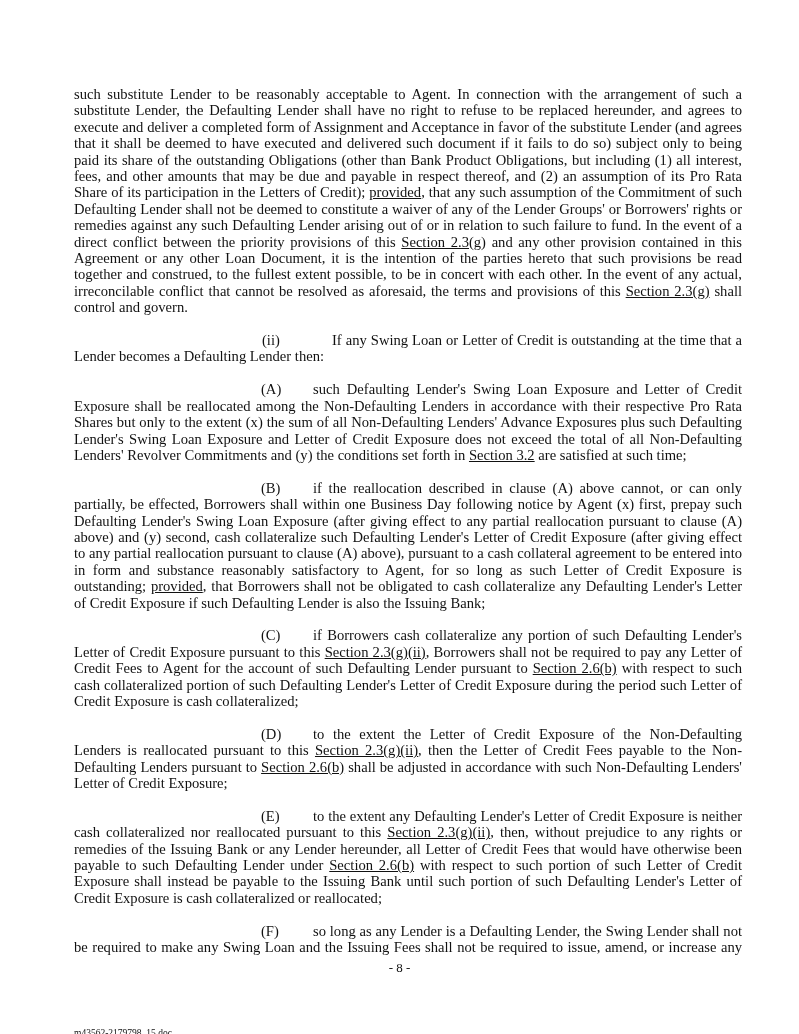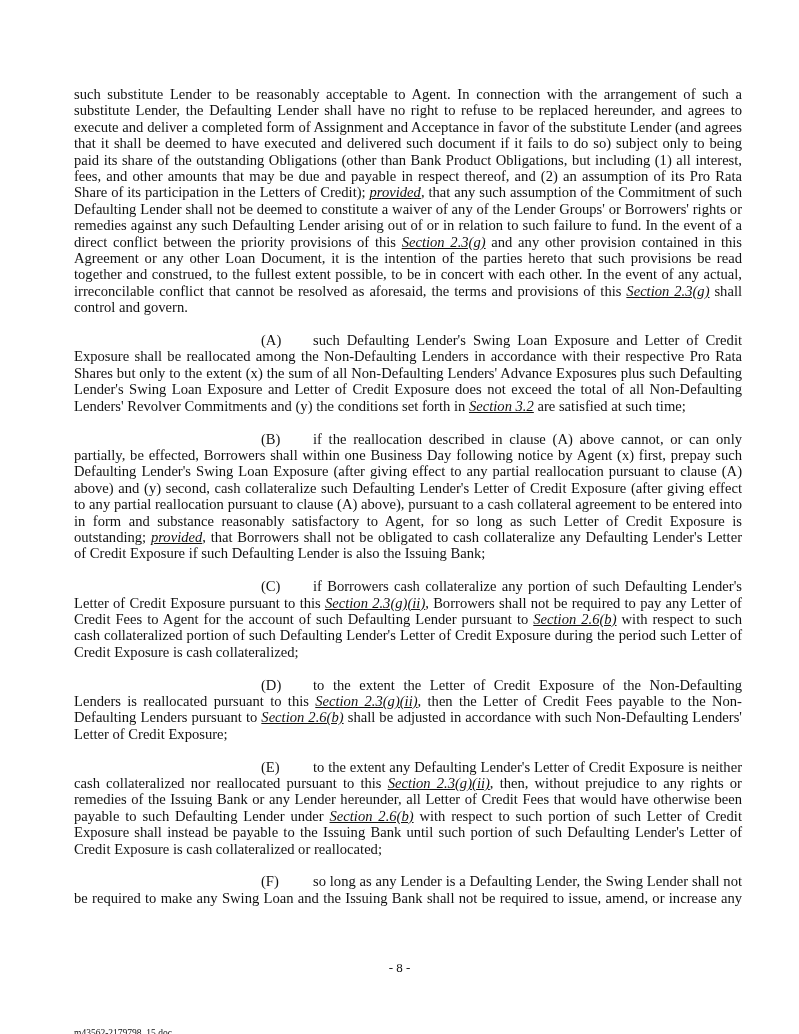--- a/index.html
+++ b/index.html
@@ -8,46 +8,47 @@
     position: absolute; left: 74px; top: 86px; width: 668px;
     font-family: "Liberation Serif", serif; font-size: 14.6px; line-height: 16.4px;
     color: #111111; text-align: justify;
   }
   .para { margin: 0 0 16.4px 0; }
   .para.indent-ii { text-indent: 187px; }
   .para.indent-cl { text-indent: 187px; }
   .lbl { display: inline-block; }
   .lbl-ii { width: 70px; text-indent: 0; }
   .lbl-cl { width: 52px; text-indent: 0; }
-  .ul { text-decoration: underline; font-style: italic; }
+  .ul { text-decoration: underline; }
   .footer-page {
     position: absolute; top: 960px; left: 0; width: 799px; text-align: center;
     font-family: "Liberation Serif", serif; font-size: 13px; color: #111;
   }
   .footer-doc {
     position: absolute; top: 1028px; left: 74px;
     font-family: "Liberation Serif", serif; font-size: 9.5px; color: #111;
   }
 </style>
 </head>
 <body>
 
 <div class="page">
 
   <p class="para"><span>such substitute Lender to be reasonably acceptable to Agent.  In connection with the arrangement of such a substitute Lender, the Defaulting Lender shall have no right to refuse to be replaced hereunder, and agrees to execute and deliver a completed form of Assignment and Acceptance in favor of the substitute Lender (and agrees that it shall be deemed to have executed and delivered such document if it fails to do so) subject only to being paid its share of the outstanding Obligations (other than Bank Product Obligations, but including (1) all interest, fees, and other amounts that may be due and payable in respect thereof, and (2) an assumption of its Pro Rata Share of its participation in the Letters of Credit); </span><span class="ul">provided</span><span>, that any such assumption of the Commitment of such Defaulting Lender shall not be deemed to constitute a waiver of any of the Lender Groups' or Borrowers' rights or remedies against any such Defaulting Lender arising out of or in relation to such failure to fund.  In the event of a direct conflict between the priority provisions of this </span><span class="ul">Section 2.3(g)</span><span> and any other provision contained in this Agreement or any other Loan Document, it is the intention of the parties hereto that such provisions be read together and construed, to the fullest extent possible, to be in concert with each other.  In the event of any actual, irreconcilable conflict that cannot be resolved as aforesaid, the terms and provisions of this </span><span class="ul">Section 2.3(g)</span><span> shall control and govern.</span></p>
 
+  <p class="para indent-ii" style="text-indent:188px"><span class="lbl lbl-ii">(ii)</span><span>If any Swing Loan or Letter of Credit is outstanding at the time that a Lender becomes a Defaulting Lender then:</span></p>
 
   <p class="para indent-cl"><span class="lbl lbl-cl">(A)</span><span>such Defaulting Lender's Swing Loan Exposure and Letter of Credit Exposure shall be reallocated among the Non-Defaulting Lenders in accordance with their respective Pro Rata Shares but only to the extent (x) the sum of all Non-Defaulting Lenders' Advance Exposures plus such Defaulting Lender's Swing Loan Exposure and Letter of Credit Exposure does not exceed the total of all Non-Defaulting Lenders' Revolver Commitments and (y) the conditions set forth in </span><span class="ul">Section 3.2</span><span> are satisfied at such time;</span></p>
 
   <p class="para indent-cl"><span class="lbl lbl-cl">(B)</span><span>if the reallocation described in clause (A) above cannot, or can only partially, be effected, Borrowers shall within one Business Day following notice by Agent (x) first, prepay such Defaulting Lender's Swing Loan Exposure (after giving effect to any partial reallocation pursuant to clause (A) above) and (y) second, cash collateralize such Defaulting Lender's Letter of Credit Exposure (after giving effect to any partial reallocation pursuant to clause (A) above), pursuant to a cash collateral agreement to be entered into in form and substance reasonably satisfactory to Agent, for so long as such Letter of Credit Exposure is outstanding; </span><span class="ul">provided</span><span>, that Borrowers shall not be obligated to cash collateralize any Defaulting Lender's Letter of Credit Exposure if such Defaulting Lender is also the Issuing Bank;</span></p>
 
   <p class="para indent-cl"><span class="lbl lbl-cl">(C)</span><span>if Borrowers cash collateralize any portion of such Defaulting Lender's Letter of Credit Exposure pursuant to this </span><span class="ul">Section 2.3(g)(ii)</span><span>, Borrowers shall not be required to pay any Letter of Credit Fees to Agent for the account of such Defaulting Lender pursuant to </span><span class="ul">Section 2.6(b)</span><span> with respect to such cash collateralized portion of such Defaulting Lender's Letter of Credit Exposure during the period such Letter of Credit Exposure is cash collateralized;</span></p>
 
   <p class="para indent-cl"><span class="lbl lbl-cl">(D)</span><span>to the extent the Letter of Credit Exposure of the Non-Defaulting Lenders is reallocated pursuant to this </span><span class="ul">Section 2.3(g)(ii)</span><span>, then the Letter of Credit Fees payable to the Non-Defaulting Lenders pursuant to </span><span class="ul">Section 2.6(b)</span><span> shall be adjusted in accordance with such Non-Defaulting Lenders' Letter of Credit Exposure;</span></p>
 
   <p class="para indent-cl"><span class="lbl lbl-cl">(E)</span><span>to the extent any Defaulting Lender's Letter of Credit Exposure is neither cash collateralized nor reallocated pursuant to this </span><span class="ul">Section 2.3(g)(ii)</span><span>, then, without prejudice to any rights or remedies of the Issuing Bank or any Lender hereunder, all Letter of Credit Fees that would have otherwise been payable to such Defaulting Lender under </span><span class="ul">Section 2.6(b)</span><span> with respect to such portion of such Letter of Credit Exposure shall instead be payable to the Issuing Bank until such portion of such Defaulting Lender's Letter of Credit Exposure is cash collateralized or reallocated;</span></p>
 
-  <p class="para indent-cl" style="text-align-last: justify;"><span class="lbl lbl-cl">(F)</span><span>so long as any Lender is a Defaulting Lender, the Swing Lender shall not be required to make any Swing Loan and the Issuing Bank shall not be required to issue, amend, or increase any</span></p>
+  <p class="para indent-cl" style="text-align-last: justify;"><span class="lbl lbl-cl">(F)</span><span>so long as any Lender is a Defaulting Lender, the Swing Lender shall not be required to make any Swing Loan and the Issuing Fees shall not be required to issue, amend, or increase any</span></p>
 
 </div>
 
 <div class="footer-page">- 8 -</div>
 <div class="footer-doc">m43562-2179798_15.doc</div>
 
 </body></html>

